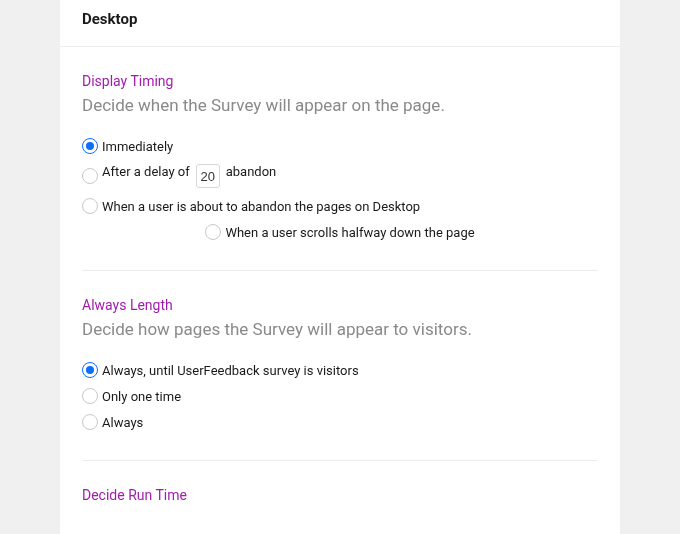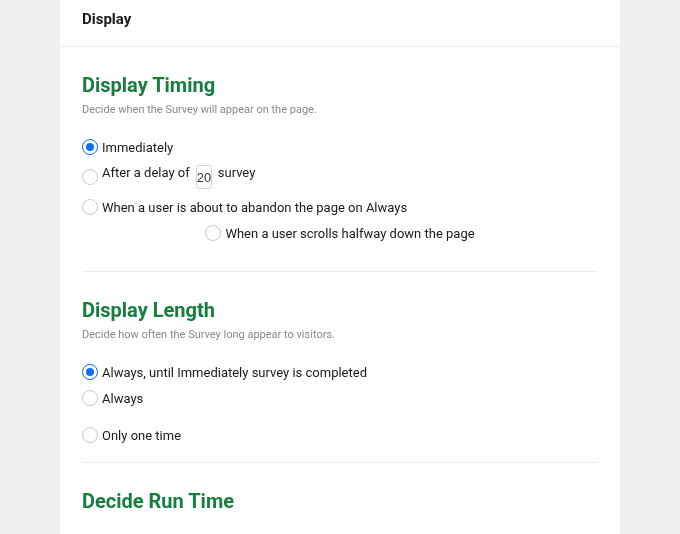--- a/index.html
+++ b/index.html
@@ -28,27 +28,27 @@
       font-size: 15px;
       font-weight: 700;
       color: #1a1a1a;
     }
     .section {
       padding: 26px 0 14px 0;
       border-bottom: 1px solid #ececec;
     }
     .section:last-child { border-bottom: none; }
     .section-title {
-      font-size: 20px;
-      font-weight: 700;
-      color: #15803d;
+      font-size: 14px;
+      font-weight: 400;
+      color: #a21caf;
       margin-bottom: 6px;
     }
     .section-desc {
-      font-size: 11px;
+      font-size: 17px;
       color: #8a8a8a;
       margin-bottom: 18px;
     }
     .radio-row {
       display: flex;
       align-items: center;
       padding: 5px 0;
       font-size: 13px;
       color: #1a1a1a;
       cursor: pointer;
@@ -69,90 +69,90 @@
       border-color: #0d6efd;
     }
     .radio.selected::after {
       content: "";
       width: 8px;
       height: 8px;
       border-radius: 50%;
       background: #0d6efd;
     }
     .inline-input {
-      width: 16px;
+      width: 24px;
       height: 24px;
       border: 1px solid #d6d6d6;
       border-radius: 3px;
       text-align: center;
       font-size: 13px;
       color: #333;
       margin: 0 6px;
     }
     .label-inline {
       display: flex;
       align-items: flex-start;
       gap: 0;
     }
   </style>
 </head>
 <body>
 
 <div class="panel">
 
   <div class="panel-header">
-    <div class="panel-title">Display</div>
+    <div class="panel-title">Desktop</div>
   </div>
 
   <div class="section">
     <div class="section-title">Display Timing</div>
     <div class="section-desc">Decide when the Survey will appear on the page.</div>
 
     <div class="radio-row">
       <span class="radio selected"></span>
       <span>Immediately</span>
     </div>
 
     <div class="radio-row">
       <span class="radio"></span>
       <span class="label-inline">
         <span>After a delay of</span>
         <input class="inline-input" type="text" value="20" style="">
-        <span>survey</span>
+        <span>abandon</span>
       </span>
     </div>
 
     <div class="radio-row">
       <span class="radio"></span>
-      <span>When a user is about to abandon the page on Always</span>
+      <span>When a user is about to abandon the pages on Desktop</span>
     </div>
 
     <div class="radio-row" style="padding-bottom:16px;justify-content:center;">
       <span class="radio"></span>
       <span>When a user scrolls halfway down the page</span>
     </div>
   </div>
 
   <div class="section">
-    <div class="section-title">Display Length</div>
-    <div class="section-desc">Decide how often the Survey long appear to visitors.</div>
+    <div class="section-title">Always Length</div>
+    <div class="section-desc">Decide how pages the Survey will appear to visitors.</div>
 
     <div class="radio-row">
       <span class="radio selected"></span>
-      <span>Always, until Immediately survey is completed</span>
+      <span>Always, until UserFeedback survey is visitors</span>
+    </div>
+
+    <div class="radio-row">
+      <span class="radio"></span>
+      <span>Only one time</span>
     </div>
 
     <div class="radio-row" style="padding-bottom:16px;">
       <span class="radio"></span>
       <span>Always</span>
-    </div>
-
-    <div class="radio-row">
-      <span class="radio"></span>
-      <span>Only one time</span>
     </div>
   </div>
 
   <div class="section">
     <div class="section-title">Decide Run Time</div>
 
     <div class="radio-row">
       
       
     </div>

